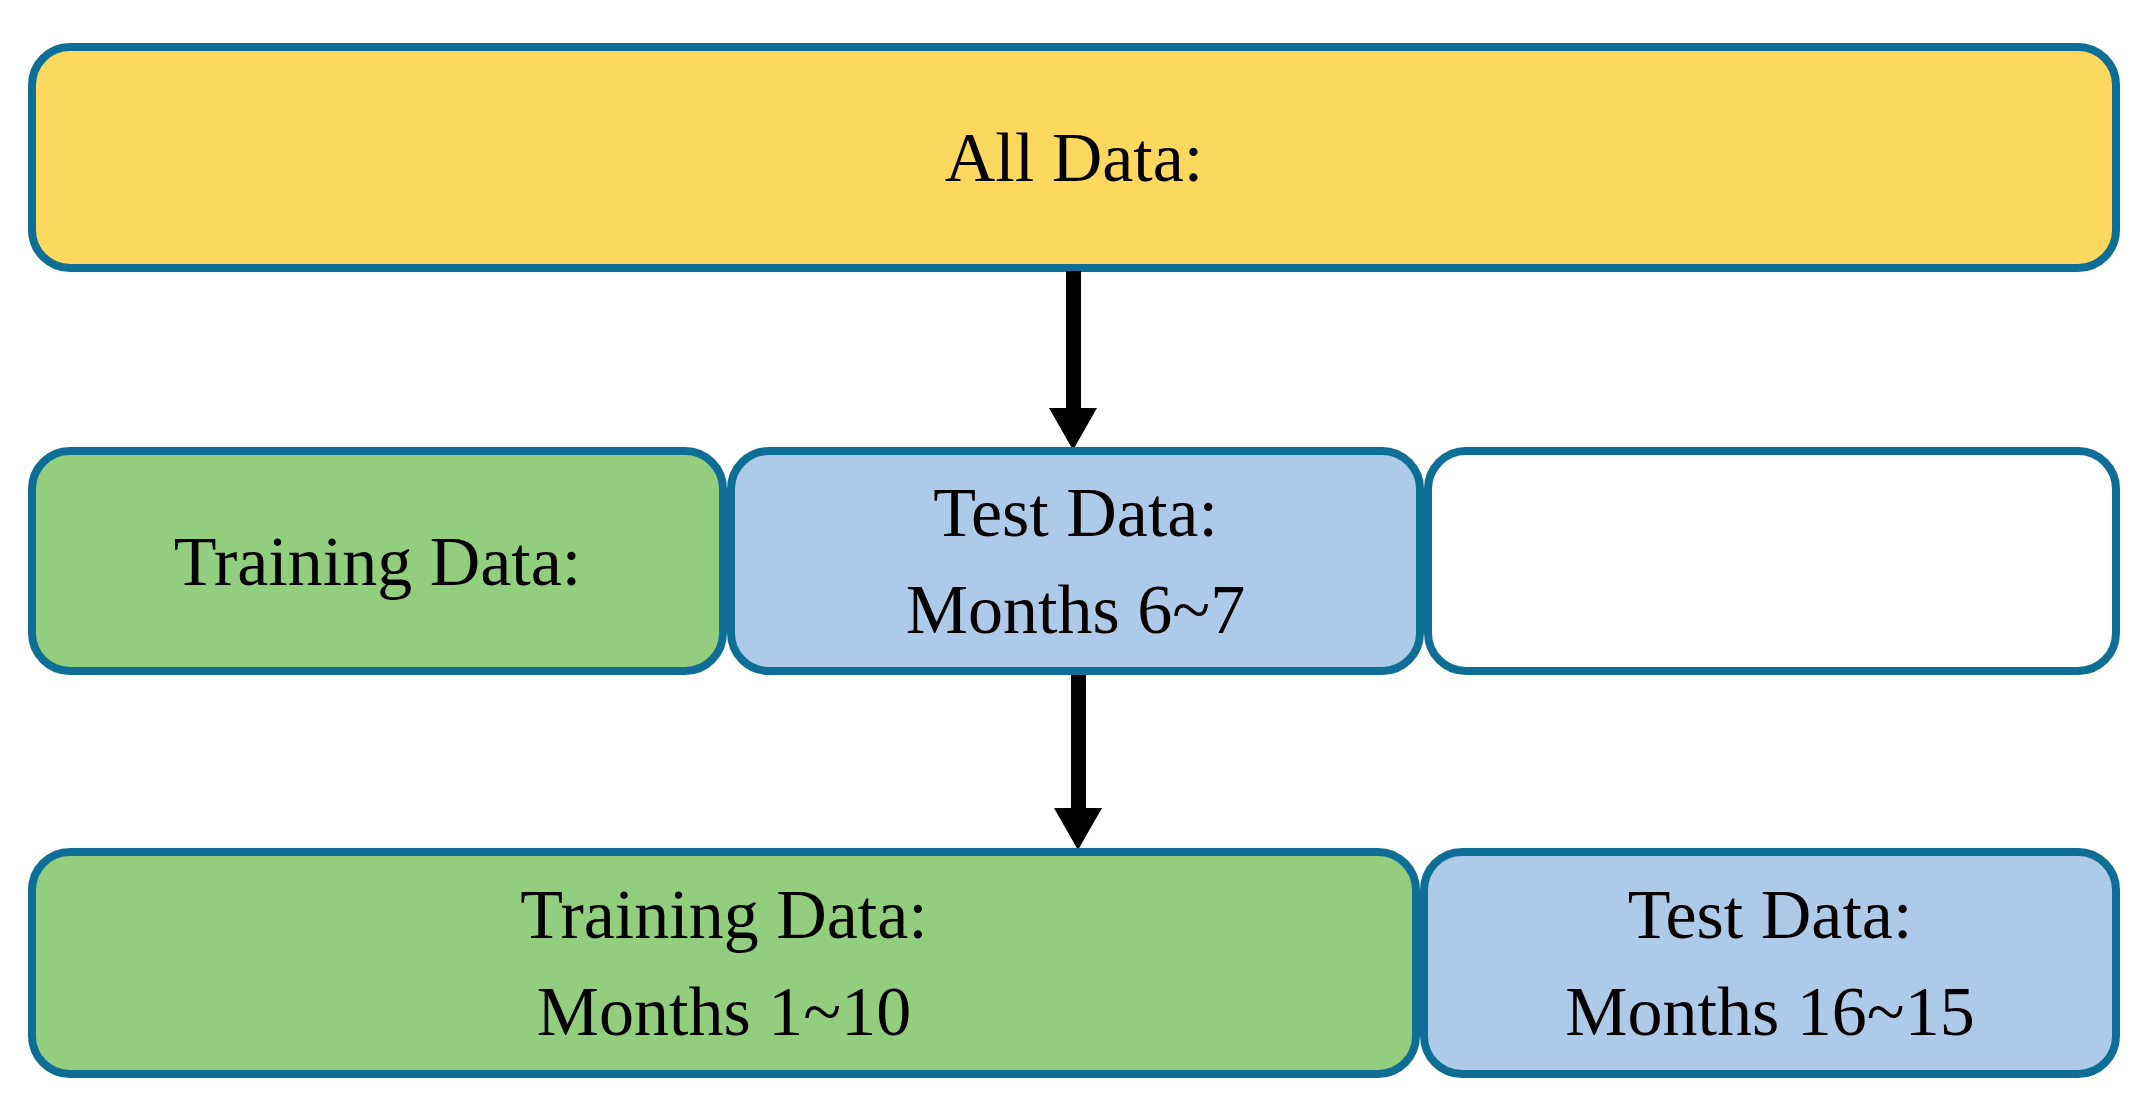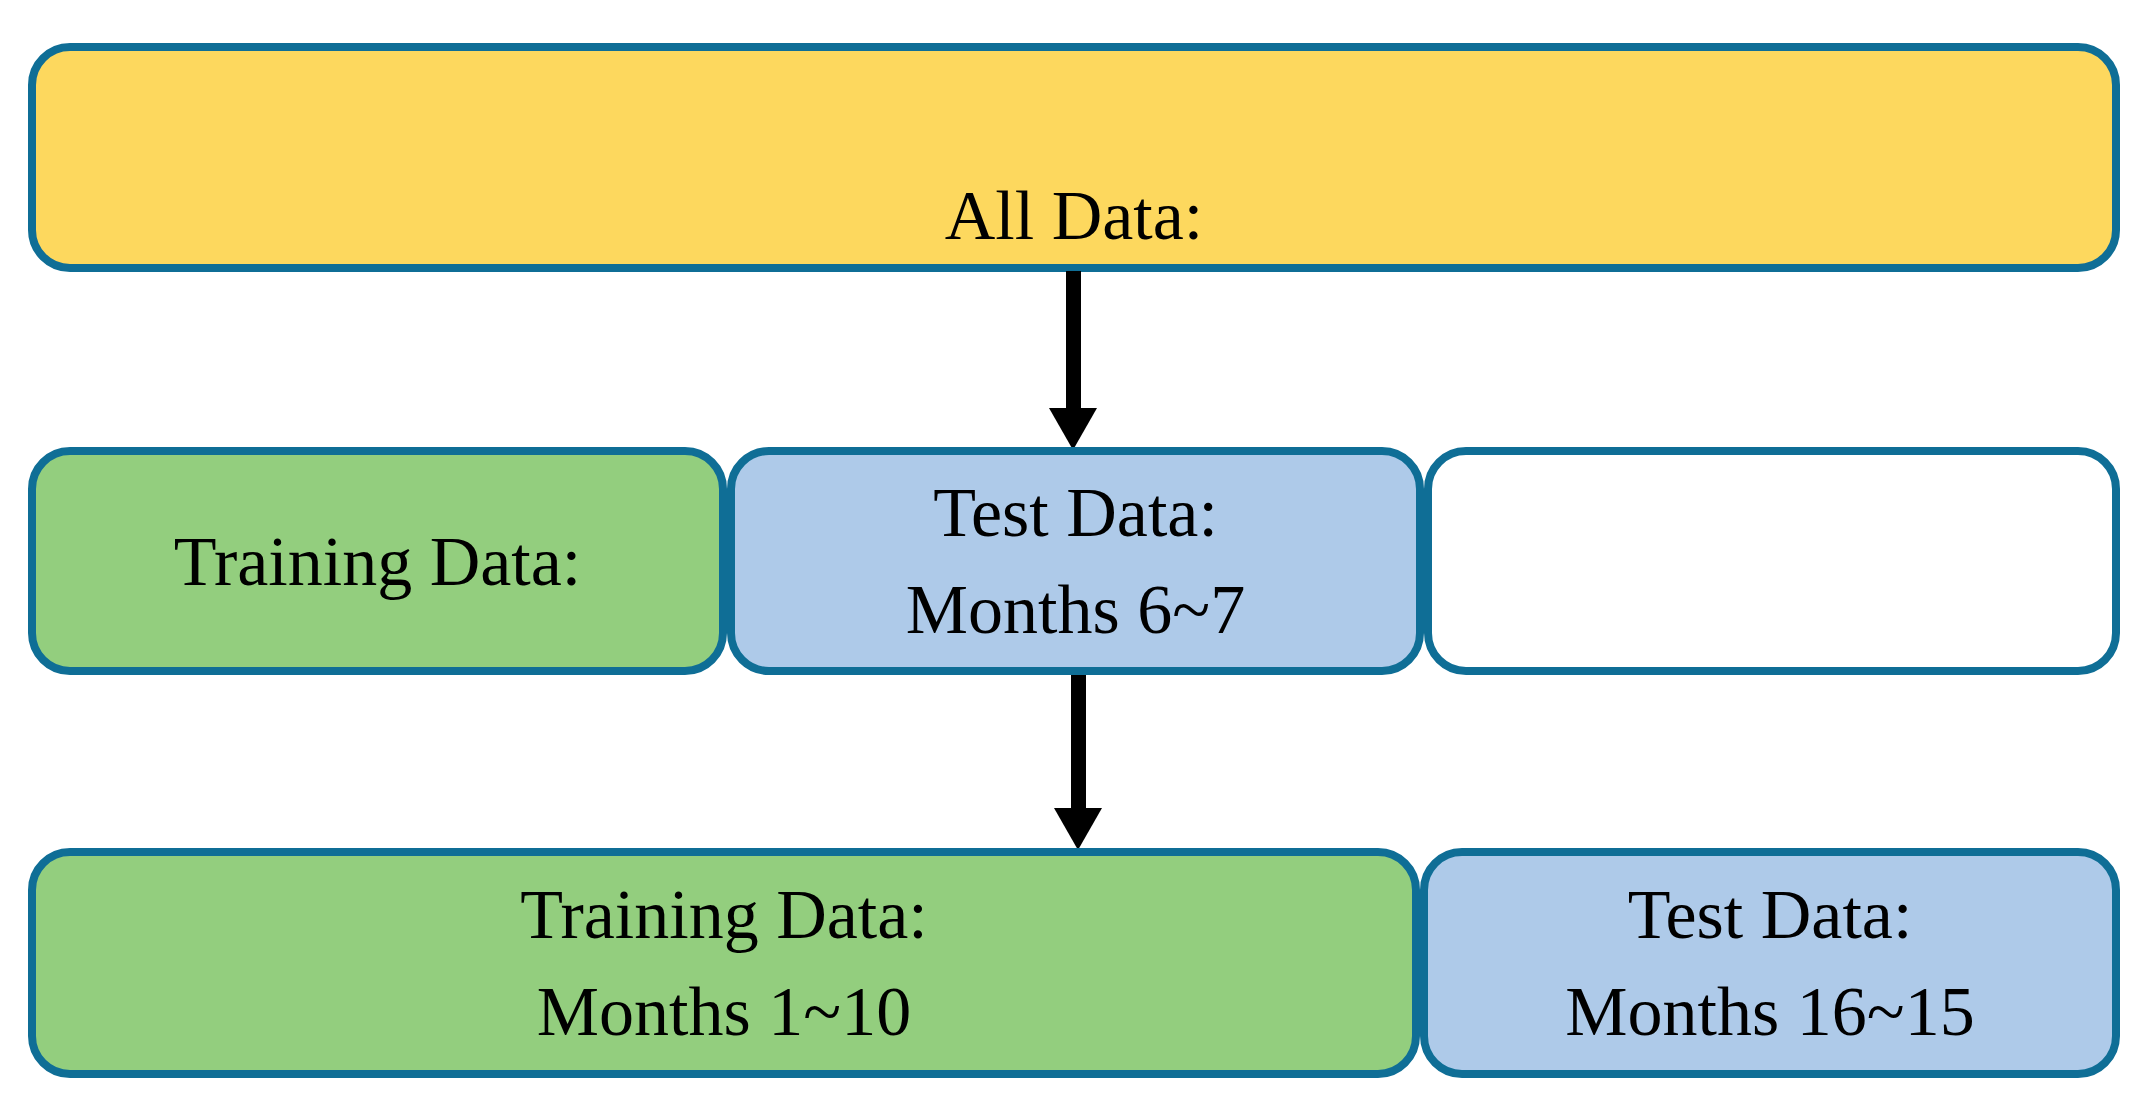--- a/index.html
+++ b/index.html
@@ -57,21 +57,21 @@
   .arrow1 .shaft { left: 1066px; top: 271px; width: 15px; height: 139px; }
   .arrow1 .head  { left: 1049px; top: 408px; }
   .arrow2 .shaft { left: 1071px; top: 675px; width: 15px; height: 135px; }
   .arrow2 .head  { left: 1054px; top: 808px; }
 </style>
 </head>
 <body>
 
 <div class="canvas">
 
-  <div class="box box-all" style="background-color: rgb(253, 216, 94); justify-content: flex-end;">
+  <div class="box box-all" style="background-color: rgb(253, 216, 94);">
     <div class="line">All Data:</div>
   </div>
 
   <div class="arrow arrow1">
     <div class="shaft"></div>
     <div class="head"></div>
   </div>
 
   <div class="box box-train1" style="background-color: rgb(147, 206, 126);">
     <div class="line">Training Data:</div>

